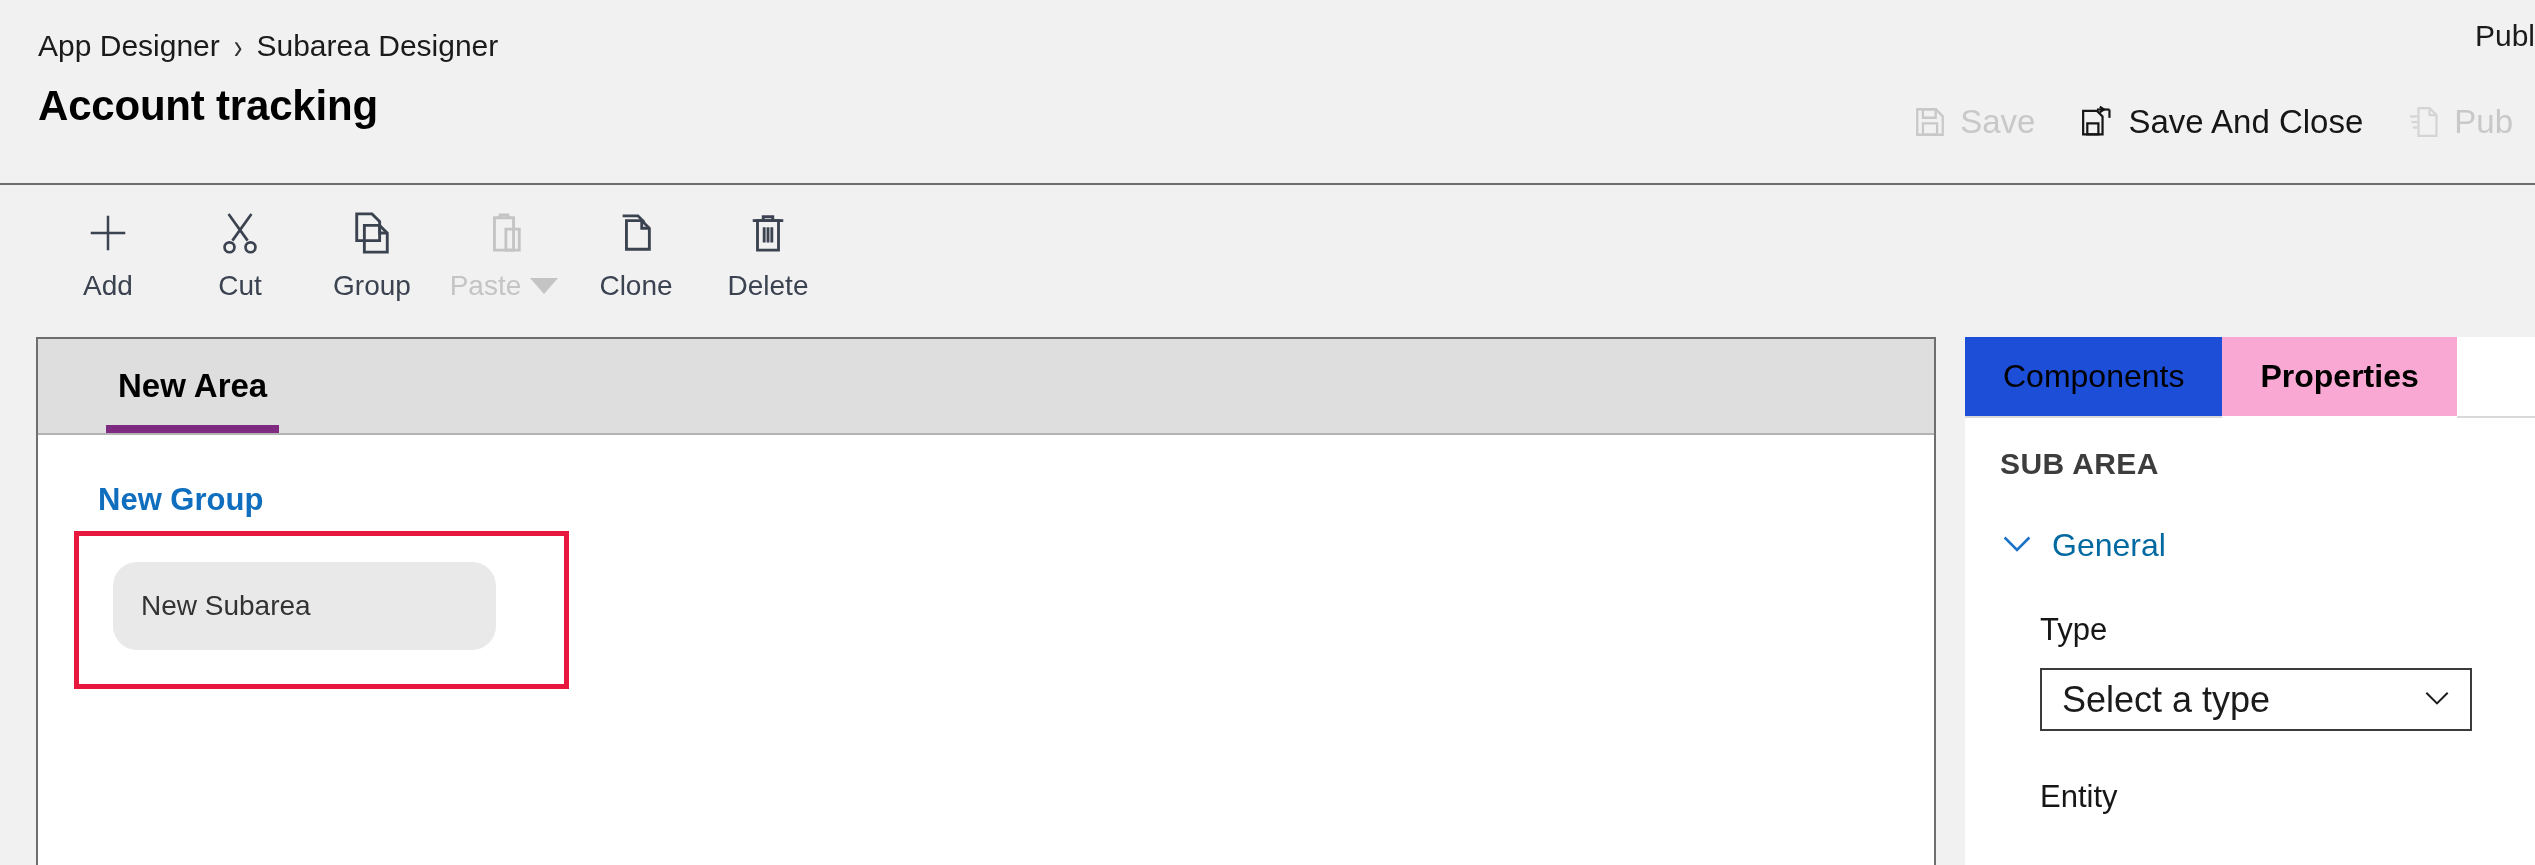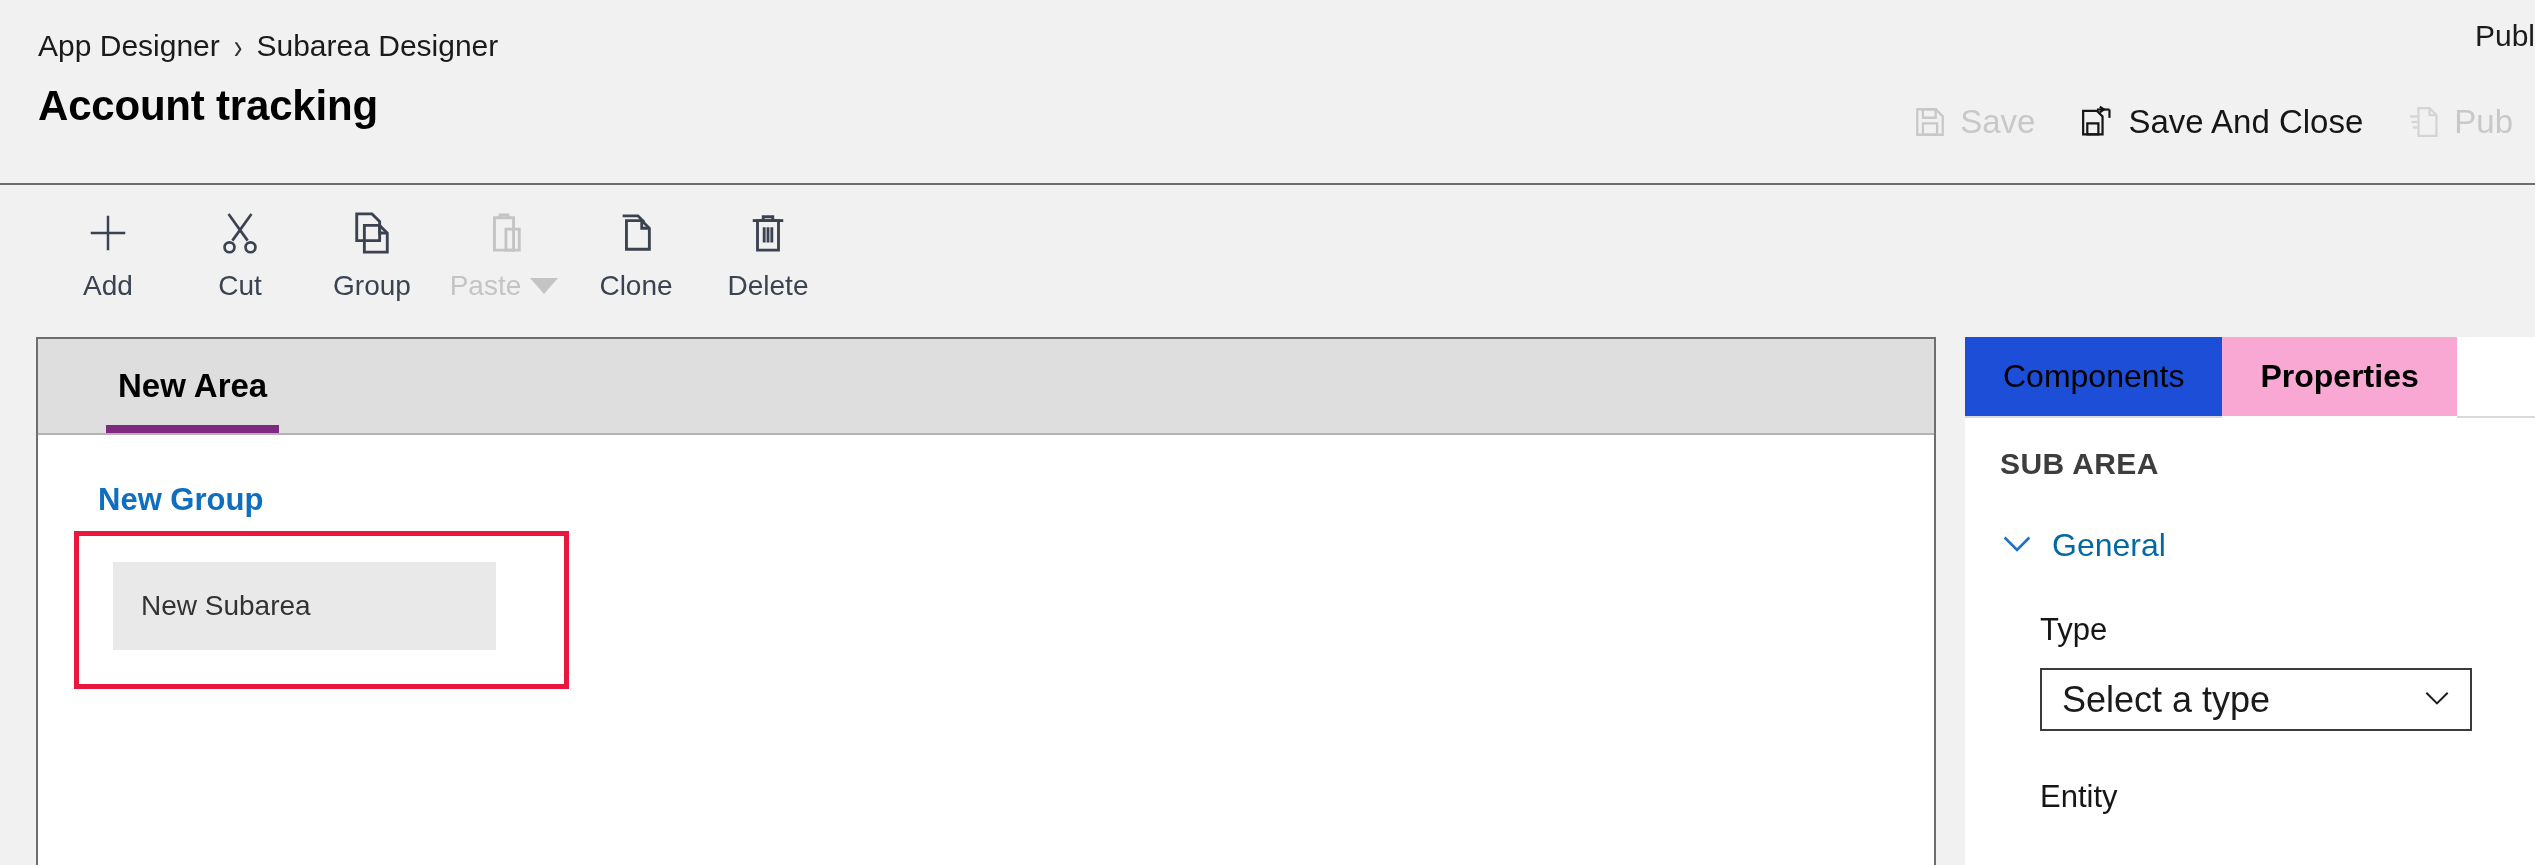--- a/index.html
+++ b/index.html
@@ -208,20 +208,21 @@
     height: 88px;
     background: #e9e9e9;
     display: flex;
     align-items: center;
     padding-left: 28px;
     box-sizing: border-box;
     font-size: 28px;
     color: #333;
     cursor: pointer;
     user-select: none;
+    border-radius: 24px;
   }
 
   
   .rightpanel {
     position: absolute;
     left: 1965px;
     top: 337px;
     width: 570px;
     height: 528px;
     background: #ffffff;

